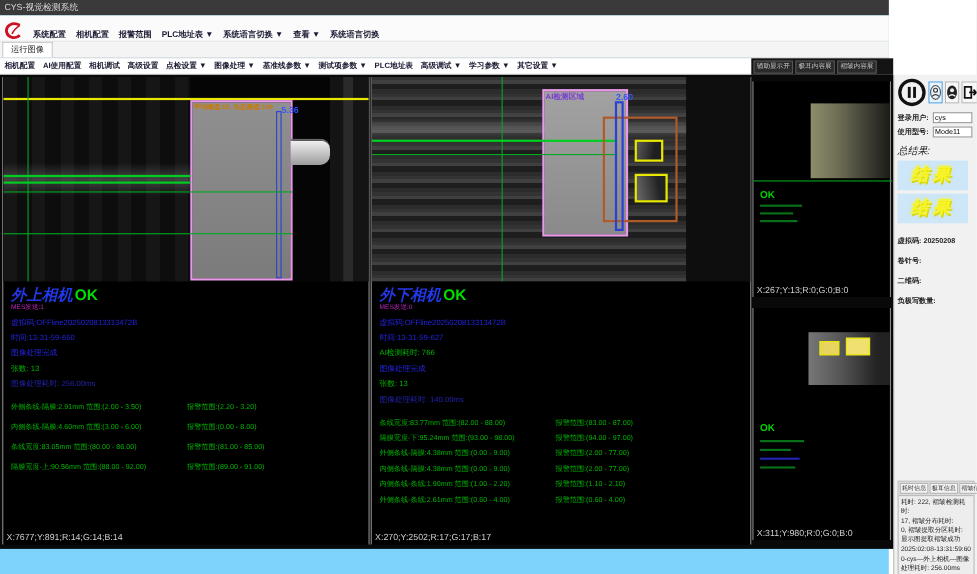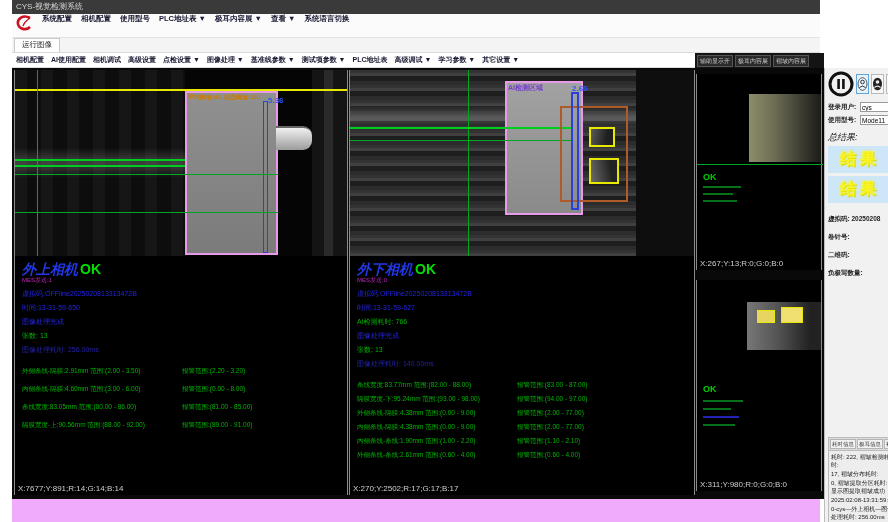--- a/index.html
+++ b/index.html
@@ -1,21 +1,21 @@
 <!DOCTYPE html>
 <html><head>
 <meta charset="utf-8">
 <style>
   * { margin:0; padding:0; box-sizing:border-box; font-family:"Liberation Sans", sans-serif; }
   html,body { width:888px; height:522px; background:#ffffff; overflow:hidden; }
-  .app { width:808px; height:522px; position:relative; background:#f0abfc;margin-left:12px; }
+  .app { width:808px; height:522px; position:relative; background:#7dd3fc; }
 
   .titlebar { height:14px; background:#3a3a3a; color:#d8d8d8; font-size:8px; line-height:14px; padding-left:4px; }
 
-  .menubar { height:24px; background:#fbfbfb; border-bottom:1px solid #e3e3e3; display:flex; align-items:flex-start; gap:9px; padding-left:3px; }
+  .menubar { height:24px; background:#fbfbfb; border-bottom:1px solid #e3e3e3; display:flex; align-items:flex-end; gap:9px; padding-left:3px; }
   .menu-item { font-size:7.5px; font-weight:700; color:#1a1a33; cursor:default; white-space:nowrap; }
   .logo { width:18px; height:18px; display:inline-flex; }
 
   .tabstrip { height:15px; background:#f4f4f4; border-bottom:1px solid #d9d9d9; display:flex; align-items:flex-end; padding-left:2px; }
   .tab { font-size:7.5px; color:#222; background:#fff; border:1px solid #c9c9c9; border-bottom:none; padding:1px 7px 2px 7px; }
 
   .toolbar-row { height:15px; display:flex; width:812px; background:#fff; }
   .toolbar { flex:1; display:flex; align-items:center; gap:7px; padding-left:4px; border-bottom:1px solid #ddd; }
   .tool-item { font-size:7px; font-weight:700; color:#1a1a33; white-space:nowrap; }
   .mini-tabs { width:129px; background:#141414; display:flex; align-items:center; gap:2px; padding:1px 2px; }
@@ -54,21 +54,21 @@
   .right-panel { width:76px; height:461px; background:#f1f1f1; border-left:1px solid #bcbcbc; display:flex; flex-direction:column; padding:3px 2px 4px 3px; }
   .btn-row { display:flex; align-items:center; gap:2px; margin-bottom:5px; }
   .cbtn { background:#f7f7f7; border:1px solid #b9b9b9; display:flex; align-items:center; justify-content:center; }
   .cbtn.round { width:26px; height:26px; border-radius:50%; border:none; background:transparent; }
   .cbtn.sel { background:#e7f3fd; border-color:#5fa6dd; }
   .cbtn.sm { width:15px; height:20px; }
   .field-row { display:flex; align-items:center; margin-bottom:3px; }
   .field-label { font-size:6.5px; font-weight:700; color:#222; width:32px; }
   .field-input { width:36px; height:10px; font-size:6.5px; border:1px solid #9a9a9a; background:#fff; padding:0 1px; }
   .total-label { font-size:9px; font-weight:400; font-style:italic; color:#111; margin:3px 0 2px 0; }
-  .result-box { width:64px; height:27px; background:#cde6f8; margin-bottom:3px; display:flex; align-items:center; justify-content:center; }
+  .result-box { width:64px; height:27px; background:#cde6f8; margin-bottom:3px; display:flex; align-items:center; justify-content:center;font-style:italic; }
   .result-text { font-size:16px; font-weight:700; letter-spacing:4px; color:#f8f32b; text-shadow:0 0 3px rgba(255,255,0,.95), 1px 1px 0 #cfcf00; }
   .plabel { font-size:6.5px; font-weight:700; color:#222; margin-top:9px; white-space:nowrap; }
   .info-box { margin-top:auto; border:1px solid #bbb; background:#ededed; width:70px; }
   .info-tabs { display:flex; gap:1px; background:#dcdcdc; border-bottom:1px solid #bbb; padding:1px; }
   .info-tab { font-size:5.5px; color:#333; background:#f2f2f2; border:1px solid #b5b5b5; padding:0 1px; line-height:8px; white-space:nowrap; }
   .info-body { font-size:6px; color:#222; line-height:1.45; padding:2px; white-space:pre-line; }
 </style>
 </head>
 <body>
 
@@ -80,23 +80,23 @@
 
   <div class="menubar">
     <span class="logo">
       <svg width="18" height="18" viewBox="0 0 18 18">
         <path d="M15 4 C8 0 2 5 3 10 C4 15 11 17 15 13" stroke="#cc1122" stroke-width="2.6" fill="none"></path>
         <path d="M15 4 C12 6 9 9 8 12" stroke="#cc1122" stroke-width="1.4" fill="none"></path>
       </svg>
     </span>
     <span class="menu-item">系统配置</span>
     <span class="menu-item">相机配置</span>
-    <span class="menu-item">使用型号</span>
+    <span class="menu-item">报警范围</span>
     <span class="menu-item">PLC地址表 ▼</span>
-    <span class="menu-item">极耳内容展 ▼</span>
+    <span class="menu-item">系统语言切换 ▼</span>
     <span class="menu-item">查看 ▼</span>
     <span class="menu-item">系统语言切换</span>
   </div>
 
   <div class="tabstrip">
     <span class="tab">运行图像</span>
   </div>
 
   <div class="toolbar-row">
     <div class="toolbar">

